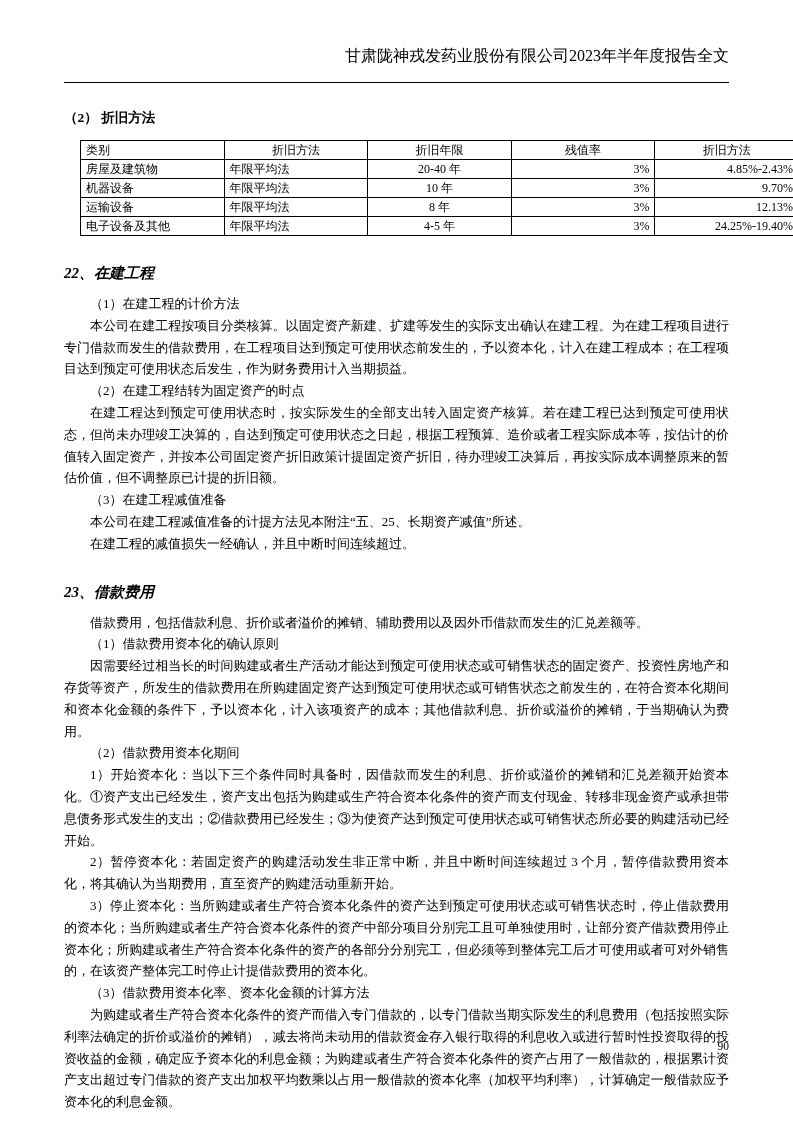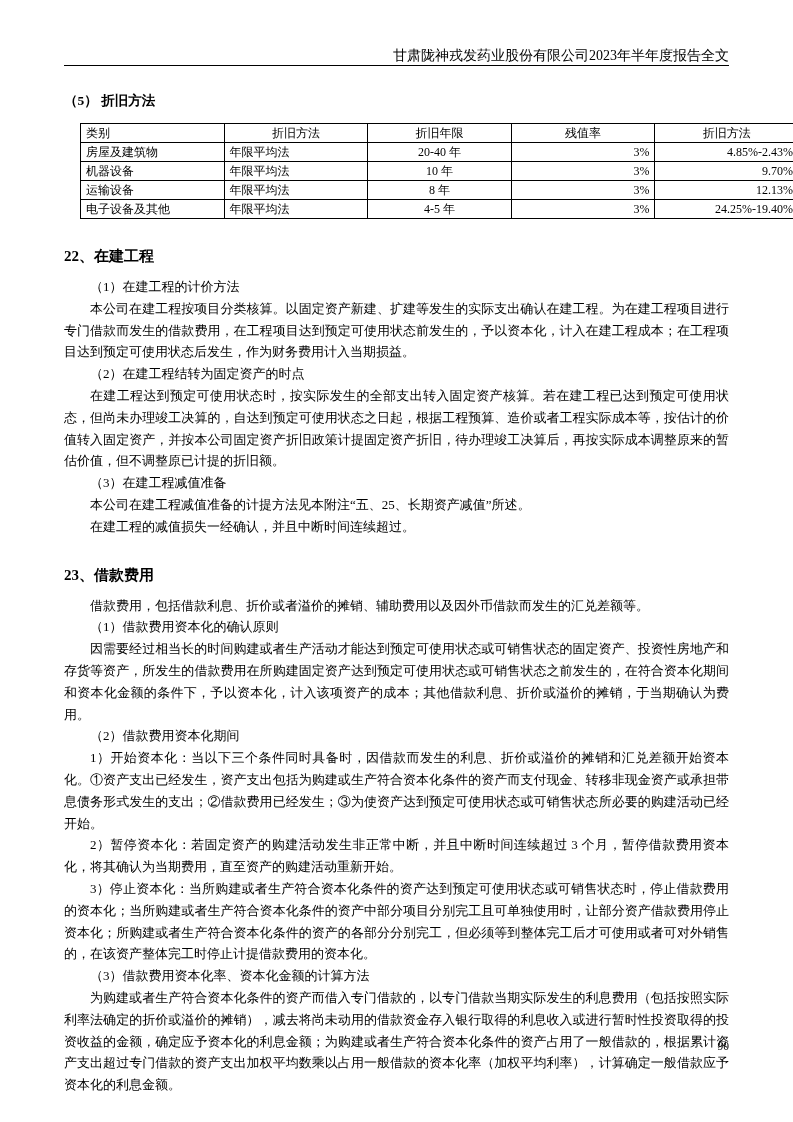--- a/index.html
+++ b/index.html
@@ -11,23 +11,23 @@
     height: 1122px;
     margin: 0 auto;
     background: #ffffff;
     position: relative;
     padding: 48px 64px 0 64px;
     overflow: hidden;
   }
 
   .doc-header {
     text-align: right;
-    font-size: 14px;
+    font-size: 16px;
     line-height: 16px;
-    padding-bottom: 1px;
+    padding-bottom: 18px;
     border-bottom: 1px solid #000;
   }
 
   .sub-heading {
     margin-top: 26px;
     font-size: 13.5px;
     font-weight: bold;
     line-height: 18px;
   }
 
@@ -48,20 +48,21 @@
   }
   .al { text-align: left; }
   .ac { text-align: center; }
   .ar { text-align: right; }
 
   .section-heading {
     margin-top: 27px;
     font-size: 15px;
     font-weight: bold;
     line-height: 20px;
+    font-style: italic;
   }
 
   .body-text { margin-top: 10px; }
   .body-text p {
     font-size: 13px;
     line-height: 21.8px;
     text-indent: 2em;
     text-align: justify;
   }
 
@@ -74,21 +75,21 @@
 </style>
 </head>
 <body>
 
 <div class="page">
 
   <div class="doc-header">
     <span>甘肃陇神戎发药业股份有限公司2023年半年度报告全文</span>
   </div>
 
-  <div class="sub-heading">（5） 折旧方法</div>
+  <div class="sub-heading">（2） 折旧方法</div>
 
   <table class="dep-table">
     <thead>
       <tr>
         <th class="al">类别</th>
         <th class="ac">折旧方法</th>
         <th class="ac">折旧年限</th>
         <th class="ac">残值率</th>
         <th class="ac">折旧方法</th>
       </tr>

